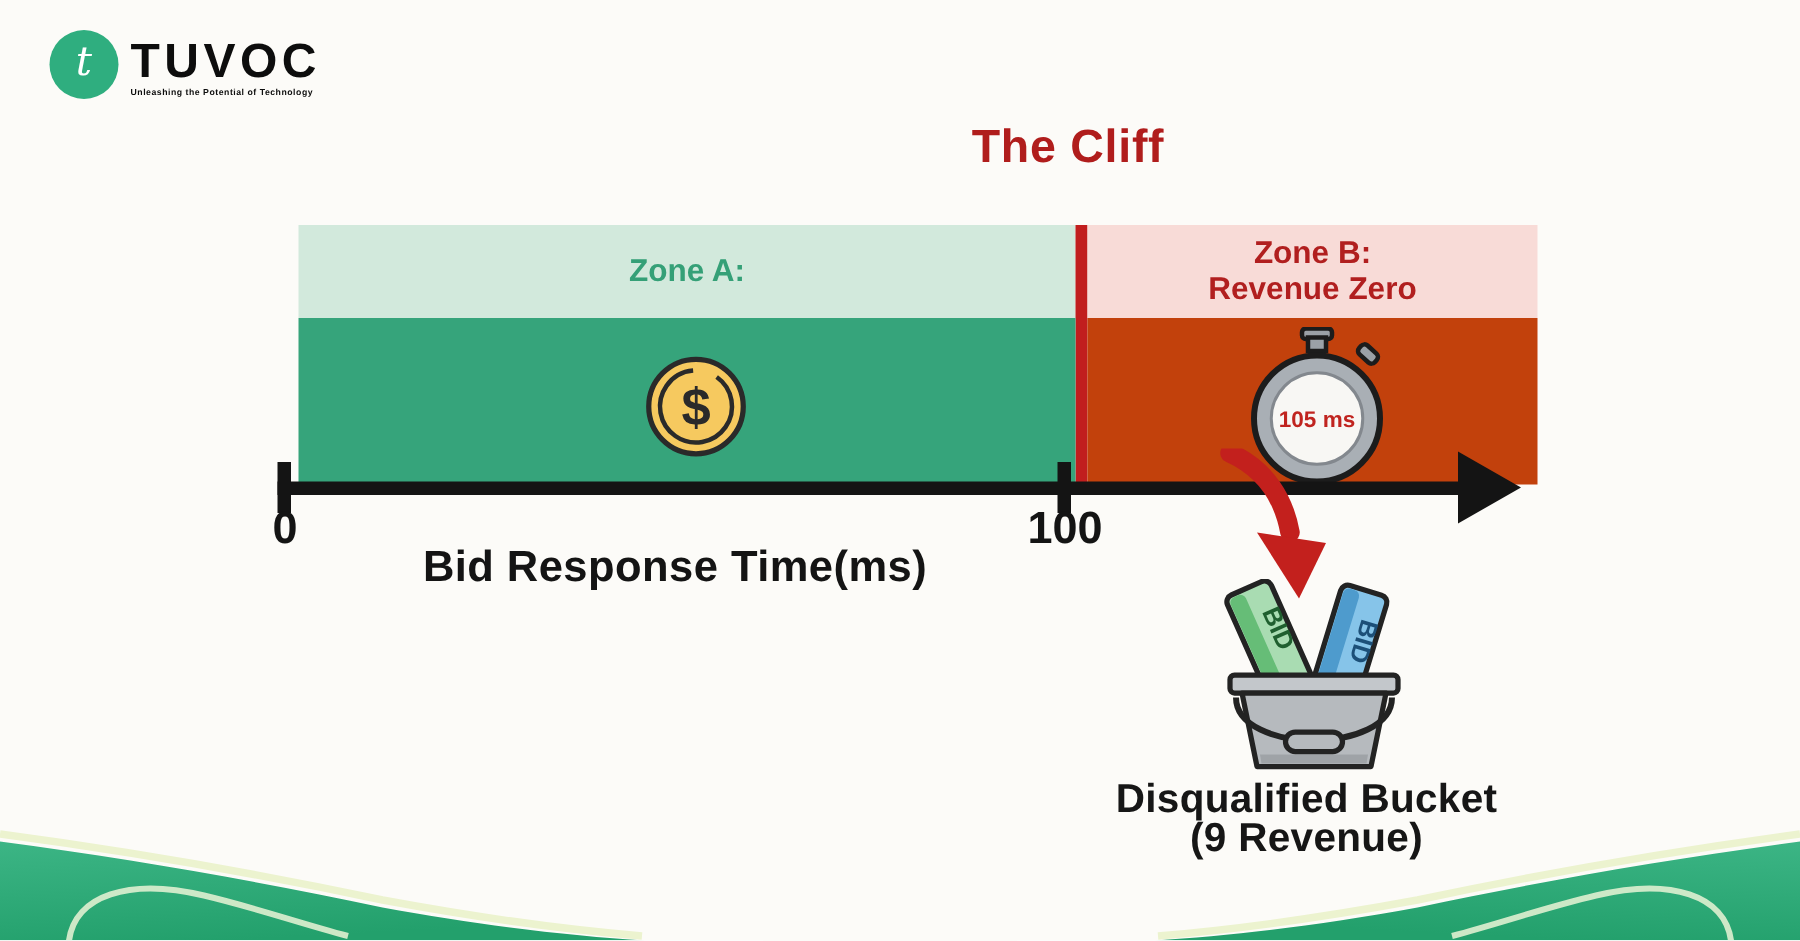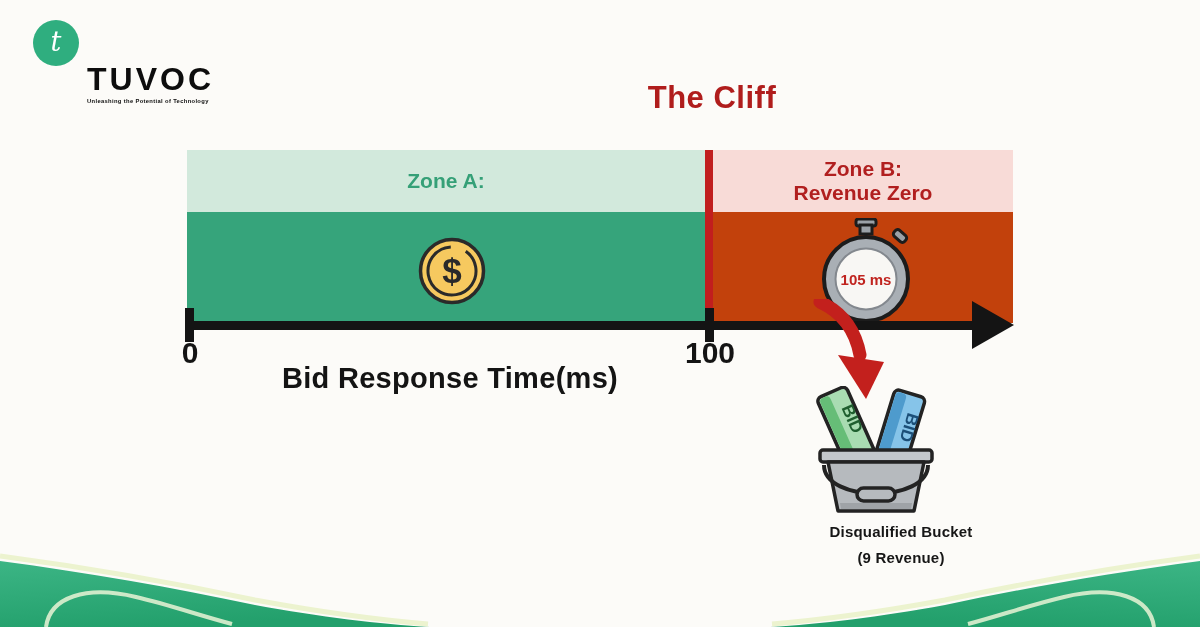--- a/index.html
+++ b/index.html
@@ -5,29 +5,29 @@
   * { margin:0; padding:0; box-sizing:border-box; }
   body { width:1200px; height:627px; font-family:"Liberation Sans", sans-serif; }
   .canvas { position:relative; width:1200px; height:627px; background:#fcfbf8; overflow:hidden; }
 
   
   .logo { position:absolute; left:33px; top:20px; display:flex; align-items:flex-start; gap:8px; }
   .logo-mark { width:46px; height:46px; border-radius:50%; background:#2fae7f; color:#ffffff;
     display:flex; align-items:center; justify-content:center;
     font-family:"DejaVu Serif", serif; font-style:italic; font-size:27px; padding-bottom:3px; }
   .logo-text { display:flex; flex-direction:column; padding-top:4px; }
-  .brand { font-size:32px; font-weight:bold; color:#0d0d0d; letter-spacing:3px; line-height:1;margin-top:39px; }
+  .brand { font-size:32px; font-weight:bold; color:#0d0d0d; letter-spacing:3px; line-height:1; }
   .tagline { font-size:5.8px; font-weight:bold; color:#0d0d0d; letter-spacing:0.35px; margin-top:3px; white-space:nowrap; }
 
   
   .title { position:absolute; left:512px; top:80px; width:400px; text-align:center;
     font-size:31px; font-weight:bold; color:#b01d1c; letter-spacing:0.5px; }
 
   
-  .band { position:absolute; left:187px; top:150px; width:826px; height:173px; display:flex; }
+  .band { position:absolute; left:199px; top:150px; width:826px; height:173px; display:flex; }
   .zone { display:flex; flex-direction:column; }
   .zone-a { width:518px; }
   .zone-b { width:300px; }
   .divider { width:8px; background:#c11e1e; }
   .zone-header { height:62px; display:flex; flex-direction:column; justify-content:center;
     text-align:center; font-weight:bold; font-size:21px; line-height:24px; }
   .zone-a .zone-header { background:#d2e9dc; color:#35a077; }
   .zone-b .zone-header { background:#f8dbd7; color:#b11f1f; }
   .zone-body { flex:1; position:relative; }
   .zone-a .zone-body { background:#36a47b; }
@@ -42,22 +42,22 @@
   .tick { position:absolute; width:9px; height:34px; background:#141414; top:308px; }
   .tick-0 { left:185px; } .tick-100 { left:705px; }
   .axis-num { position:absolute; top:336px; text-align:center; font-size:30px; font-weight:bold; color:#141414; }
   .num-0 { left:160px; width:60px; } .num-100 { left:665px; width:90px; }
   .axis-label { position:absolute; left:240px; top:337px; width:420px; text-align:center;
     font-size:29px; font-weight:bold; color:#141414; letter-spacing:0.3px;margin-top:25px; }
 
   
   .arrow-svg { position:absolute; left:808px; top:299px; }
   .bucket-svg { position:absolute; left:800px; top:386px; }
-  .bucket-label { position:absolute; left:751px; top:519px; width:300px; text-align:center;
-    font-size:15px; font-weight:bold; color:#161616; line-height:26px; letter-spacing:0.2px; }
+  .bucket-label { position:absolute; left:721px; top:519px; width:300px; text-align:center;
+    font-size:27px; font-weight:bold; color:#161616; line-height:26px; letter-spacing:0.2px; }
 
   
   .wave { position:absolute; bottom:0; width:430px; height:74px; }
   .wave-left { left:0; }
   .wave-right { right:0; transform:scaleX(-1); }
 </style>
 </head>
 <body>
 
 <div class="canvas">

